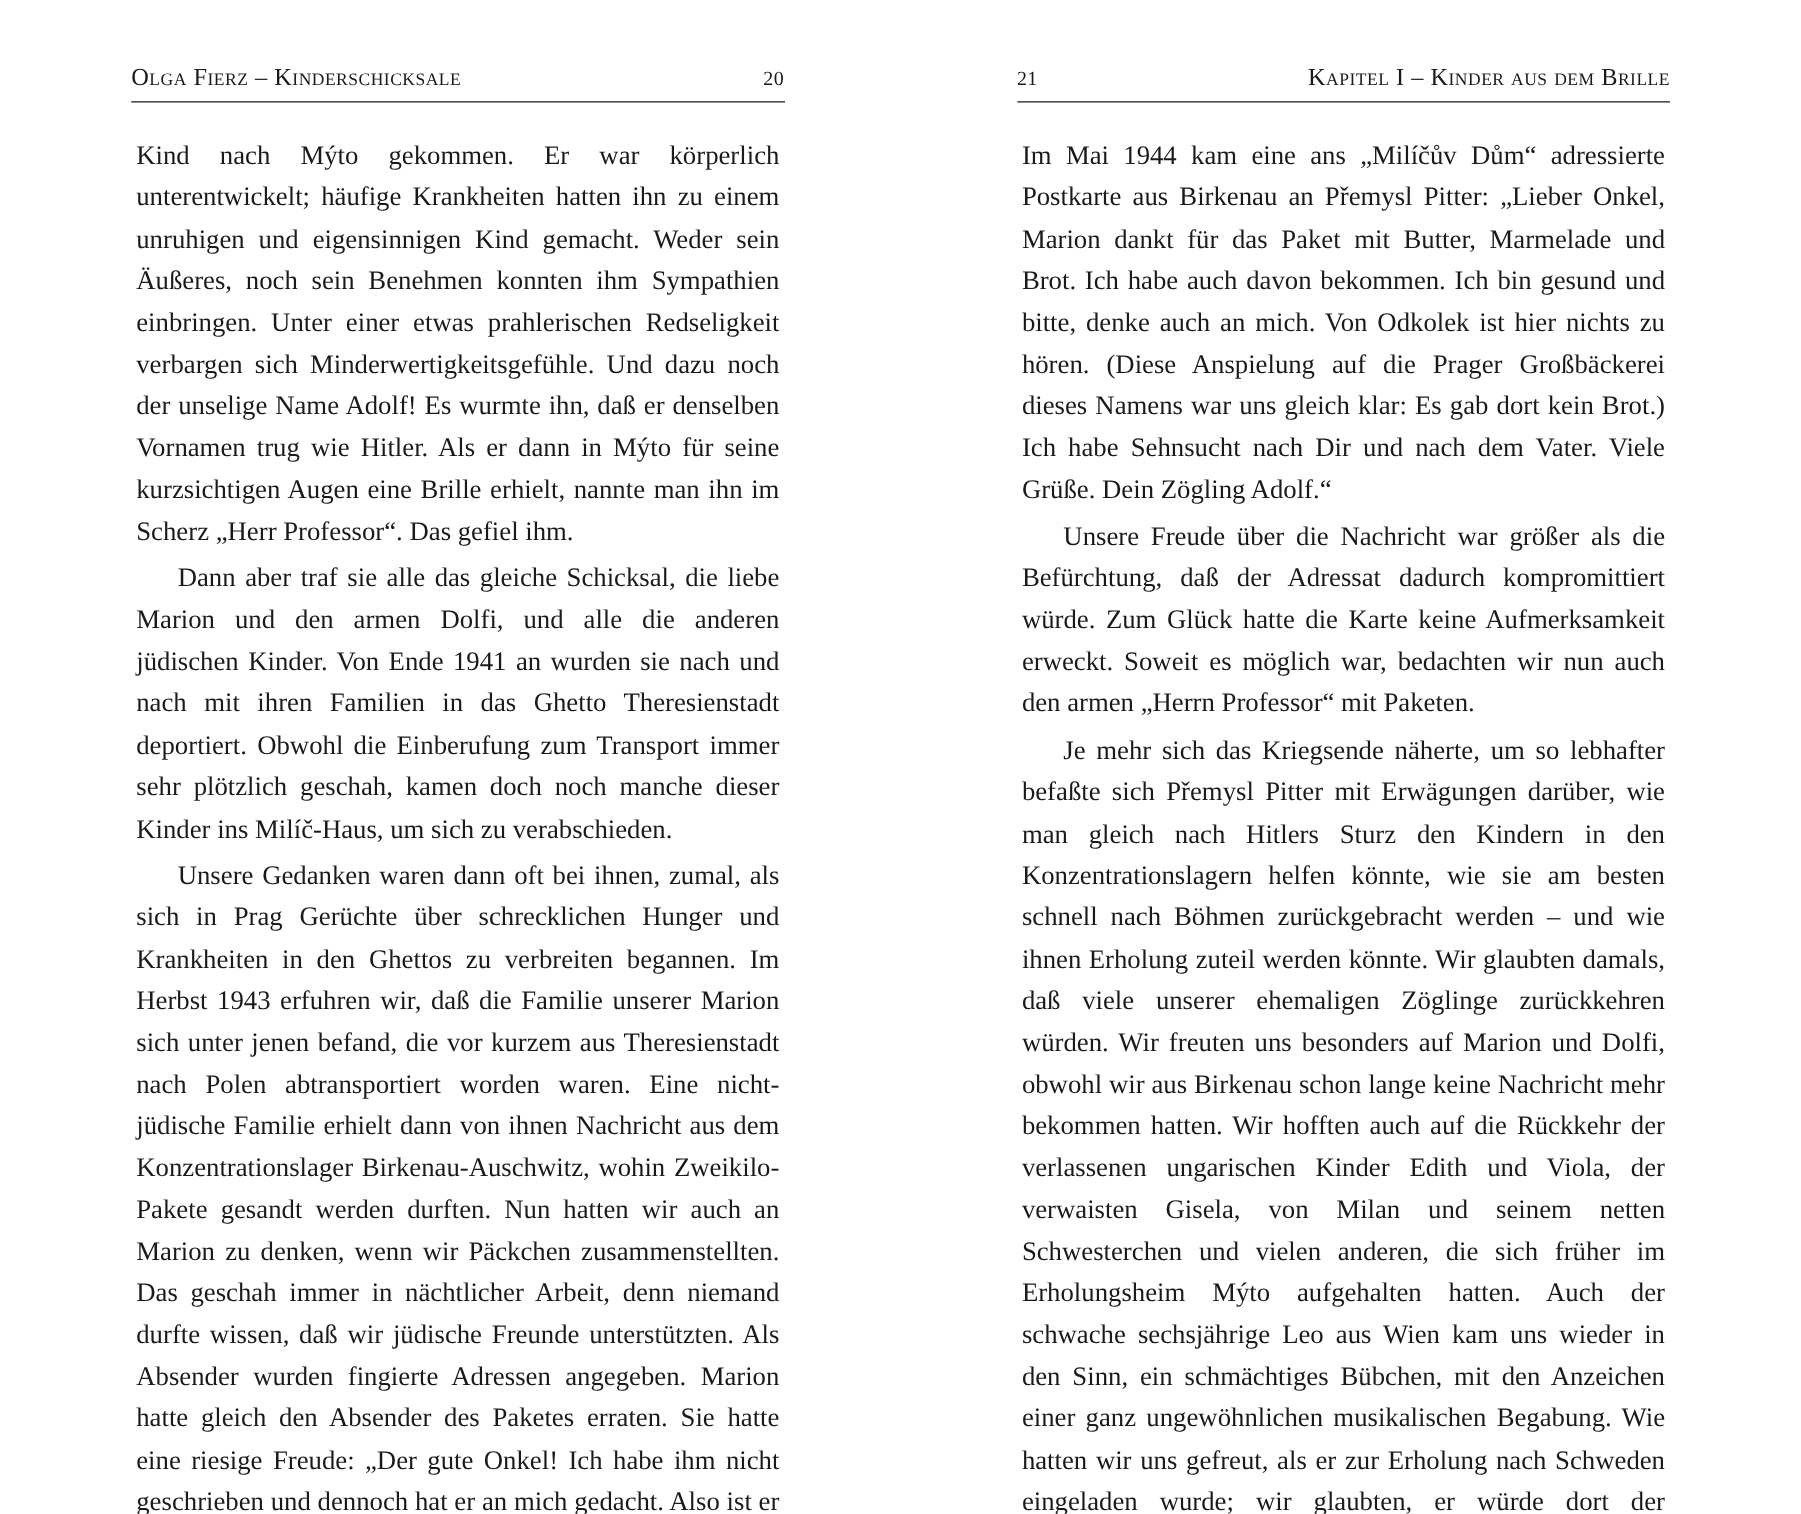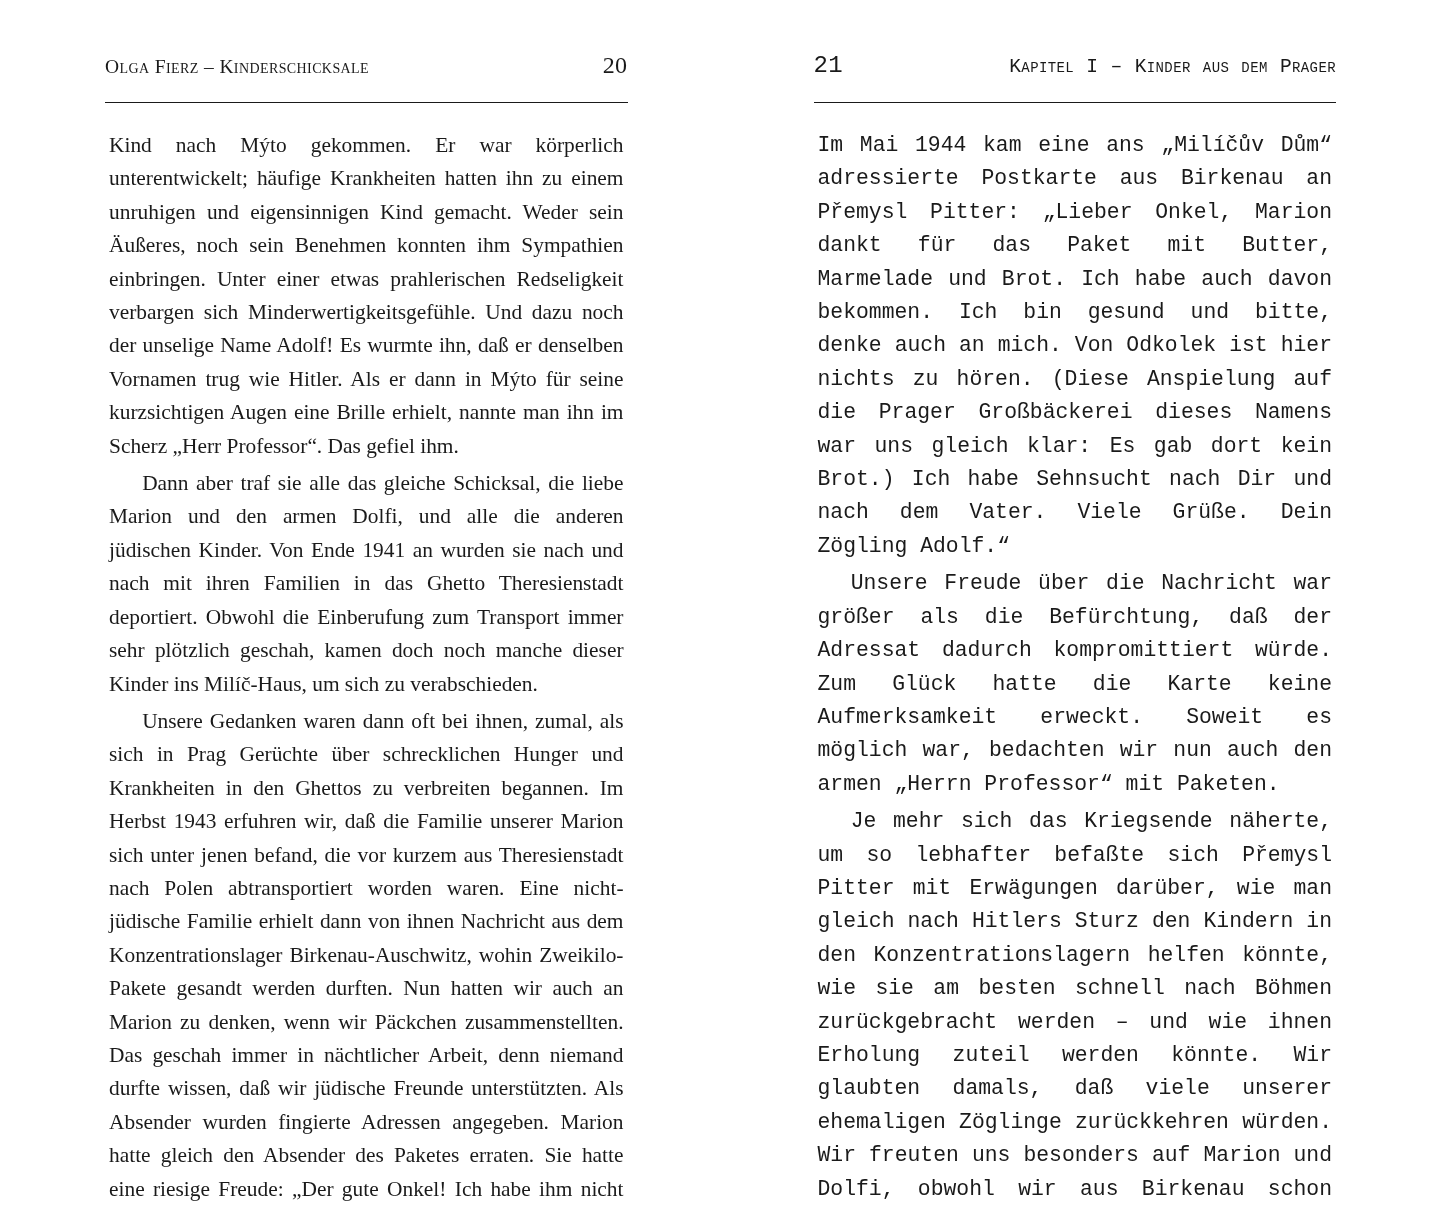--- a/index.html
+++ b/index.html
@@ -24,36 +24,35 @@
     width: 720.5px;
     height: 1211px;
     box-sizing: border-box;
     position: relative;
   }
   .page-left {
     padding: 52px 93px 40px 105px;
   }
   .page-right {
     padding: 52px 105px 40px 93px;
-    font-family: Liberation Mono, monospace;
   }
   .running-head {
     display: flex;
     align-items: baseline;
     font-size: 19.5px;
     letter-spacing: 0.4px;
-    padding-bottom: 23px;
+    padding-bottom: 7px;
     border-bottom: 1.6px solid #1a1a1a;
   }
   .running-head .title {
     font-variant: small-caps;
     white-space: nowrap;
   }
   .running-head .folio {
-    font-size: 24px;
+    font-size: 16px;
     text-align: center;
   }
   .rh-left .title { flex: 1 1 auto; }
   .rh-left .folio { margin-left: auto; }
   .rh-right .folio { margin-right: auto; }
   .rh-right .title { text-align: right; }
 
   .body-text {
     margin-top: 26px;
     font-size: 21.4px;
@@ -87,21 +86,21 @@
       <p class="indent">Dann aber traf sie alle das gleiche Schicksal, die liebe Marion und den armen Dolfi, und alle die anderen jüdischen Kinder. Von Ende 1941 an wurden sie nach und nach mit ihren Familien in das Ghetto Theresienstadt deportiert. Obwohl die Einberufung zum Transport immer sehr plötzlich geschah, kamen doch noch manche dieser Kinder ins Milíč-Haus, um sich zu verabschieden.</p>
       <p class="indent">Unsere Gedanken waren dann oft bei ihnen, zumal, als sich in Prag Gerüchte über schrecklichen Hunger und Krankheiten in den Ghettos zu verbreiten begannen. Im Herbst 1943 erfuhren wir, daß die Familie unserer Marion sich unter jenen befand, die vor kurzem aus Theresienstadt nach Polen abtransportiert worden waren. Eine nicht-jüdische Familie erhielt dann von ihnen Nachricht aus dem Konzentrationslager Birkenau-Auschwitz, wohin Zweikilo-Pakete gesandt werden durften. Nun hatten wir auch an Marion zu denken, wenn wir Päckchen zusammenstellten. Das geschah immer in nächtlicher Arbeit, denn niemand durfte wissen, daß wir jüdische Freunde unterstützten. Als Absender wurden fingierte Adressen angegeben. Marion hatte gleich den Absender des Paketes erraten. Sie hatte eine riesige Freude: „Der gute Onkel! Ich habe ihm nicht geschrieben und dennoch hat er an mich gedacht. Also ist er noch in Freiheit.“ Sie teilte mit Dolfi ihre Freude ebenso wie die Gaben. Aber ins Milíč-Haus schrieb sie nicht, um ihre Freunde nicht zu gefährden. Nur durch ihre Prager Verwandten ließ sie dem „Onkel Peter“ Dank sagen.</p>
     </div>
   </div>
 
   <div class="gutter"></div>
 
   <div class="page page-right">
     <div class="running-head rh-right">
       <span class="folio">21</span>
-      <span class="title">Kapitel I – Kinder aus dem Prager</span>
+      <span class="title">Kapitel I – Kinder aus dem Brille</span>
     </div>
     <div class="body-text">
       <p>Im Mai 1944 kam eine ans „Milíčův Dům“ adressierte Postkarte aus Birkenau an Přemysl Pitter: „Lieber Onkel, Marion dankt für das Paket mit Butter, Marmelade und Brot. Ich habe auch davon bekommen. Ich bin gesund und bitte, denke auch an mich. Von Odkolek ist hier nichts zu hören. (Diese Anspielung auf die Prager Großbäckerei dieses Namens war uns gleich klar: Es gab dort kein Brot.) Ich habe Sehnsucht nach Dir und nach dem Vater. Viele Grüße. Dein Zögling Adolf.“</p>
       <p class="indent">Unsere Freude über die Nachricht war größer als die Befürchtung, daß der Adressat dadurch kompromittiert würde. Zum Glück hatte die Karte keine Aufmerksamkeit erweckt. Soweit es möglich war, bedachten wir nun auch den armen „Herrn Professor“ mit Paketen.</p>
       <p class="indent">Je mehr sich das Kriegsende näherte, um so lebhafter befaßte sich Přemysl Pitter mit Erwägungen darüber, wie man gleich nach Hitlers Sturz den Kindern in den Konzentrationslagern helfen könnte, wie sie am besten schnell nach Böhmen zurückgebracht werden – und wie ihnen Erholung zuteil werden könnte. Wir glaubten damals, daß viele unserer ehemaligen Zöglinge zurückkehren würden. Wir freuten uns besonders auf Marion und Dolfi, obwohl wir aus Birkenau schon lange keine Nachricht mehr bekommen hatten. Wir hofften auch auf die Rückkehr der verlassenen ungarischen Kinder Edith und Viola, der verwaisten Gisela, von Milan und seinem netten Schwesterchen und vielen anderen, die sich früher im Erholungsheim Mýto aufgehalten hatten. Auch der schwache sechsjährige Leo aus Wien kam uns wieder in den Sinn, ein schmächtiges Bübchen, mit den Anzeichen einer ganz ungewöhnlichen musikalischen Begabung. Wie hatten wir uns gefreut, als er zur Erholung nach Schweden eingeladen wurde; wir glaubten, er würde dort der Deportation entrinnen. Leider schickten ihn die nichtsahnenden Schweden nach Prag zurück und bald darauf wurde er nach Theresienstadt deportiert.</p>
 
     </div>
   </div>
 
 </div>

